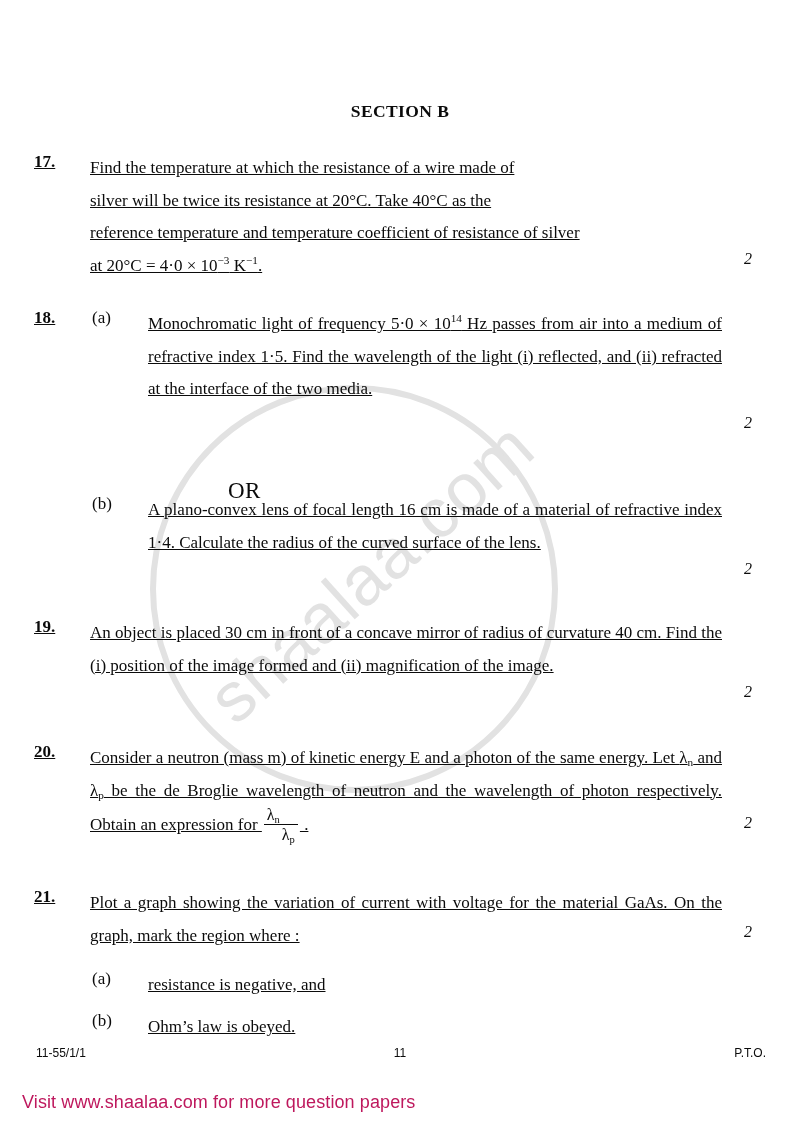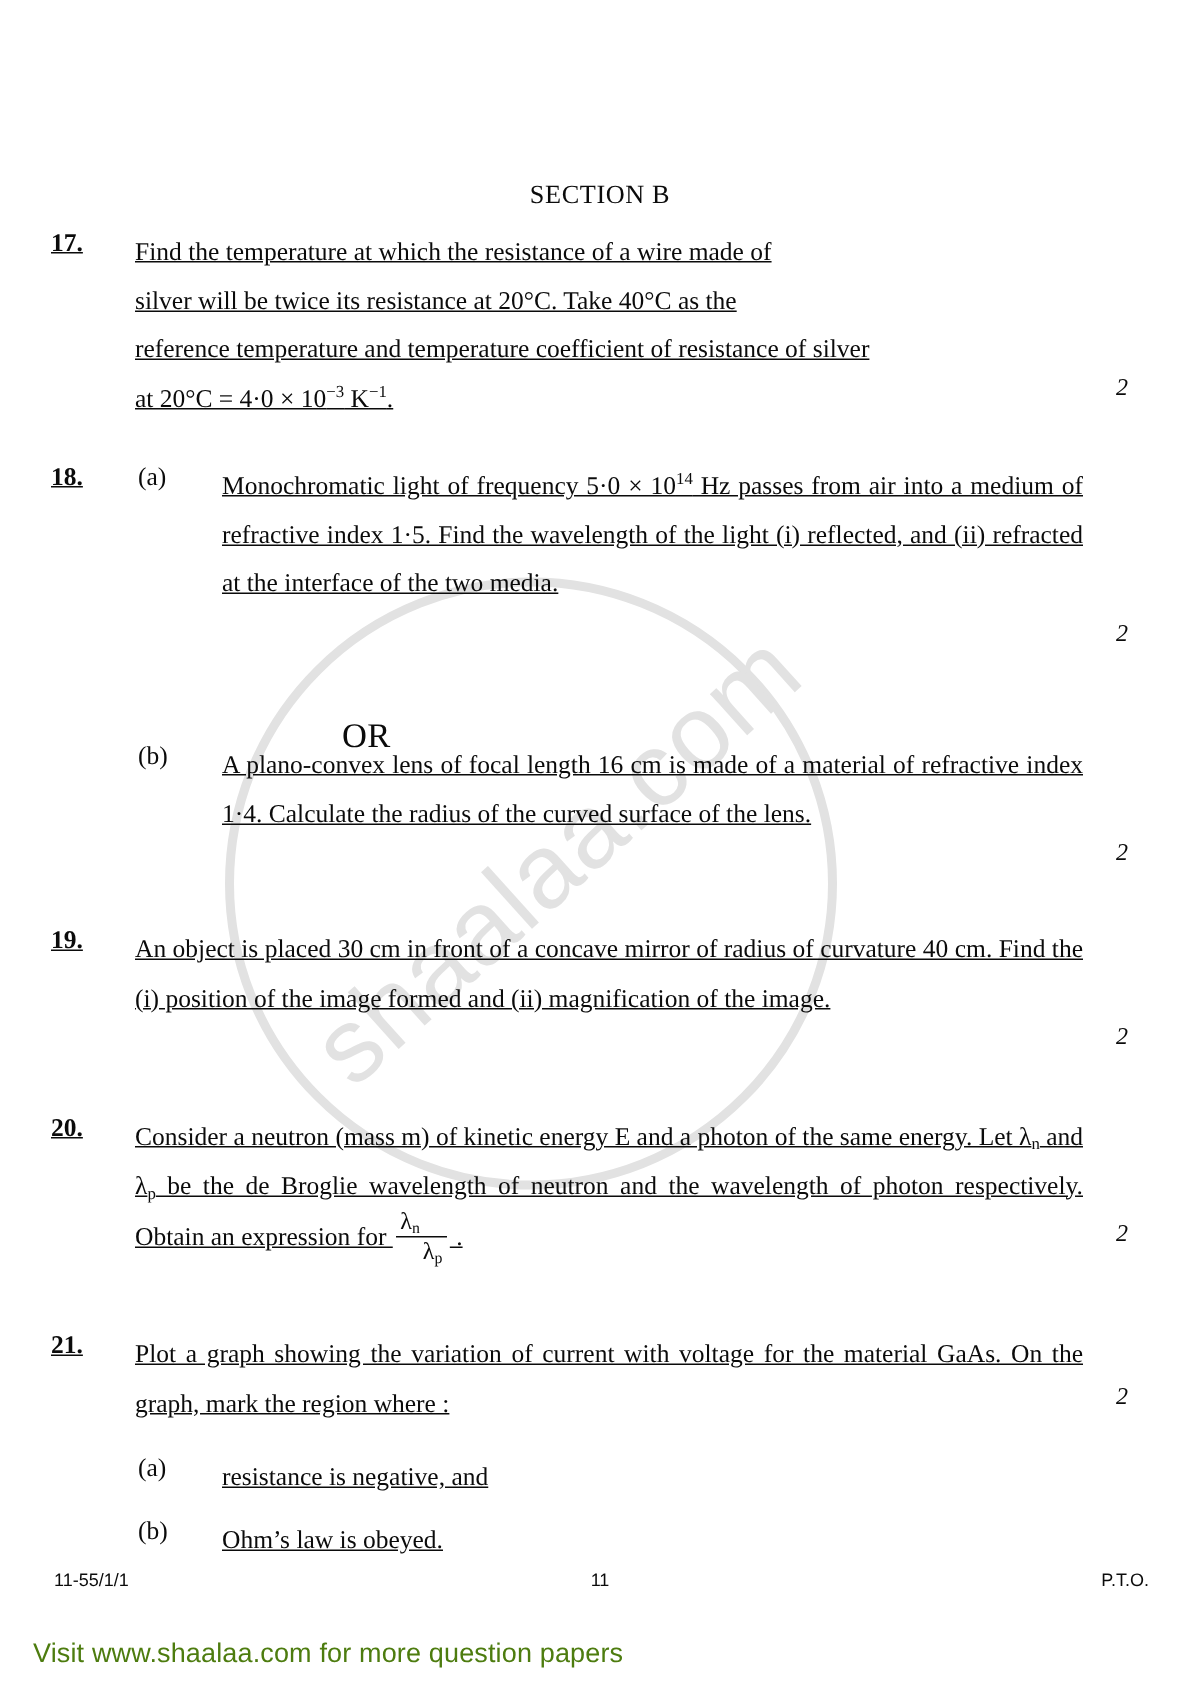--- a/index.html
+++ b/index.html
@@ -61,23 +61,22 @@
     height: 1131px;
   }
 
   .section-heading {
     position: absolute;
     left: 0;
     top: 101px;
     width: 800px;
     text-align: center;
     font-size: 17.5px;
-    font-weight: normal;
+    font-weight: bold;
     letter-spacing: 0.4px;
-    margin-top: 18px;
   }
 
   .q-block {
     position: absolute;
     left: 0;
     width: 800px;
   }
 
   .q-num {
     position: absolute;
@@ -182,21 +181,21 @@
   .footer-left  { position: absolute; left: 36px;  top: 0; }
   .footer-center{ position: absolute; left: 0; top: 0; width: 800px; text-align: center; }
   .footer-right { position: absolute; right: 34px; top: 0; }
 
   .visit-line {
     position: absolute;
     left: 22px;
     top: 1092px;
     font-family: "Liberation Sans", "DejaVu Sans", sans-serif;
     font-size: 18px;
-    color: #4d7c0f;
+    color: #be185d;
     letter-spacing: 0.1px;
   }
 </style>
 </head>
 <body>
 
 <div id="watermark">
   <div class="wm-ring"></div>
   <div class="wm-text">shaalaa.com</div>
 </div>

